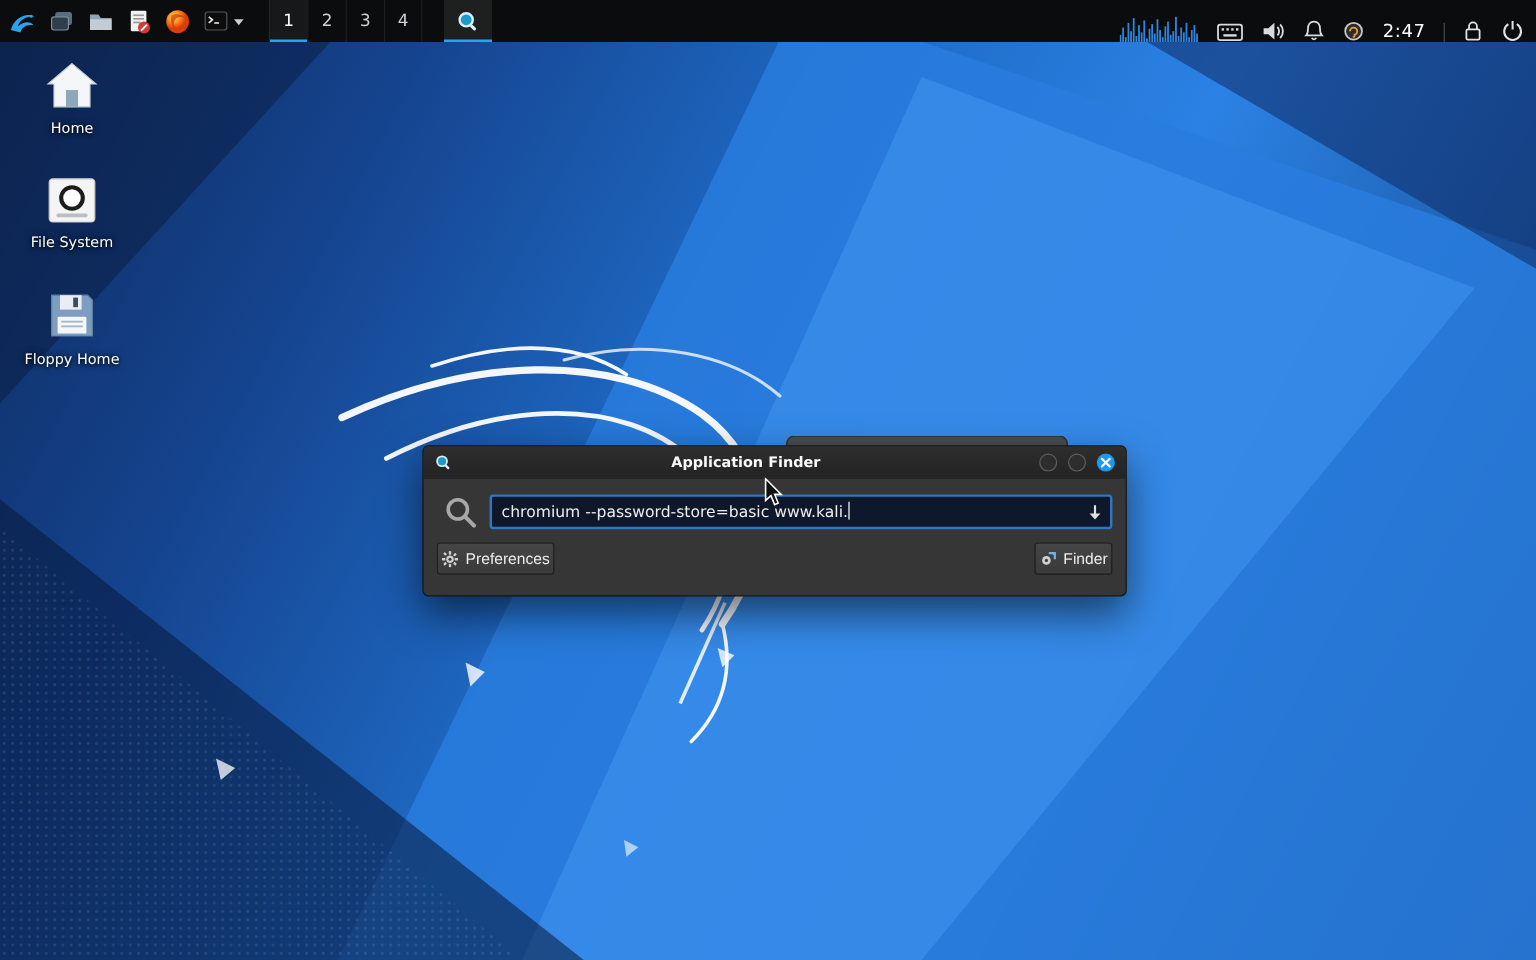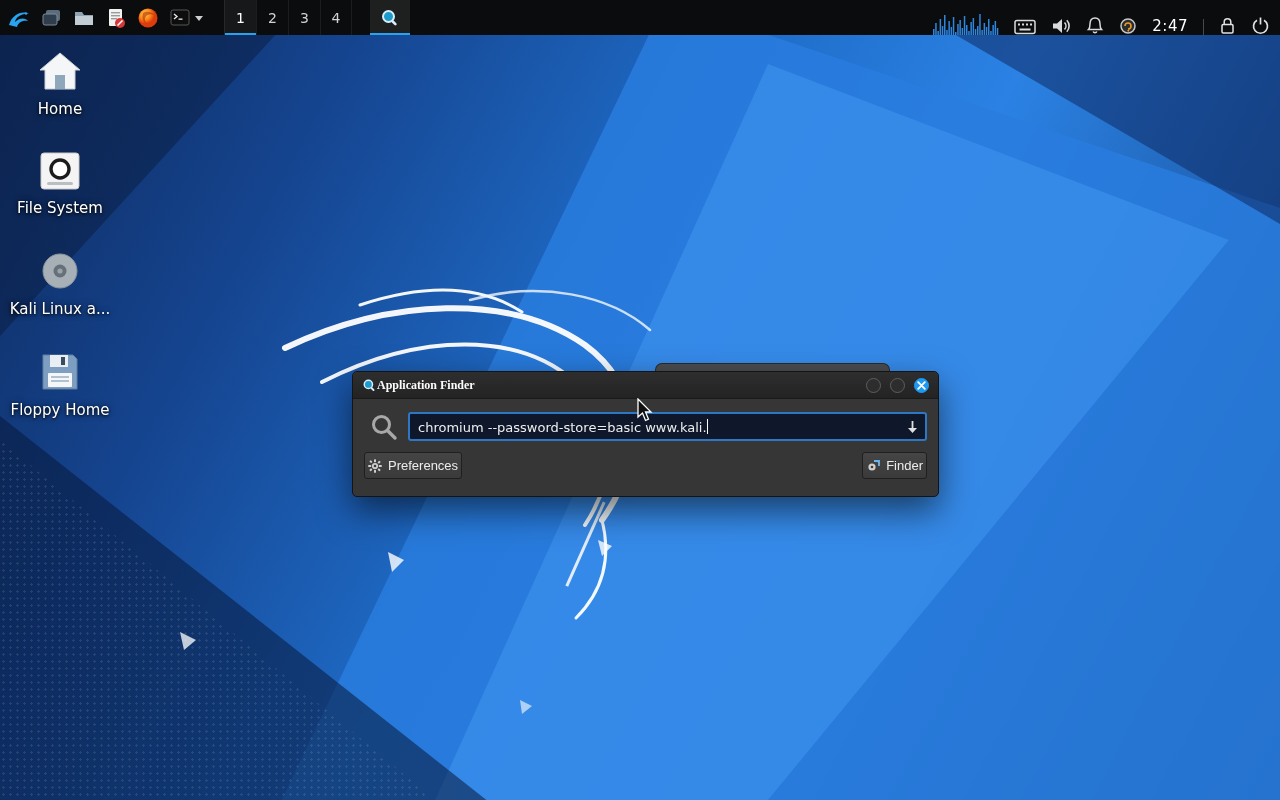--- a/index.html
+++ b/index.html
@@ -28,34 +28,34 @@
   .ws.active { color:#fff; background:rgba(255,255,255,.05); box-shadow:inset 0 -2px 0 #2aa3ef; }
   .task { margin-left:18px; width:40px; display:flex; align-items:center; justify-content:center; background:rgba(255,255,255,.08); box-shadow:inset 0 -2px 0 #2aa3ef; }
   .spacer { flex:1; }
   .tray { display:flex; align-items:flex-end; gap:15px; padding-right:10px; }
   .clock { font-size:15px; color:#fff; letter-spacing:.5px; }
   .vsep { width:1px; height:16px; background:rgba(255,255,255,.25); }
 
   
   .desk-icons { position:absolute; left:8px; top:50px; width:104px; z-index:2; display:flex; flex-direction:column; align-items:center; }
   .desk-item { width:104px; display:flex; flex-direction:column; align-items:center; margin-bottom:33px; cursor:default; }
-  .desk-item .dlabel { margin-top:8px; font-size:15px; color:#fff; text-shadow:0 1px 3px rgba(0,0,0,.95), 0 0 6px rgba(0,0,0,.6); white-space:nowrap; }
+  .desk-item .dlabel { margin-top:8px; font-size:12px; color:#fff; text-shadow:0 1px 3px rgba(0,0,0,.95), 0 0 6px rgba(0,0,0,.6); white-space:nowrap; }
 
   
   .peek-window { position:absolute; left:655px; top:363px; width:235px; height:12px; z-index:4;
                  background:#4a4d50; border:1px solid #2b2b2b; border-bottom:none; border-radius:7px 7px 0 0; }
 
   
   .finder { position:absolute; left:352px; top:371px; width:587px; height:126px; z-index:5;
             background:#363636; border:1px solid #141414; border-radius:5px;
             box-shadow:0 14px 34px rgba(0,0,0,.55); display:flex; flex-direction:column; }
   .titlebar { height:27px; background:linear-gradient(#2e2e2e,#232323); border-bottom:1px solid #1a1a1a;
               border-radius:5px 5px 0 0; display:flex; align-items:center; padding:0 9px; }
   .titlebar .ticon { width:15px; height:15px; }
-  .titlebar .title { flex:1; text-align:left; font-size:12px; font-weight:bold; color:#fbfbfb;font-family:Liberation Serif, serif; }
+  .titlebar .title { flex:1; text-align:center; font-size:12px; font-weight:bold; color:#fbfbfb; }
   .winbtns { display:flex; align-items:center; gap:9px; }
   .wbtn { width:15px; height:15px; border-radius:50%; background:#2d2d2d; border:1px solid #5e5e5e; display:flex; align-items:center; justify-content:center; }
   .wbtn.close { background:#1d99f3; border-color:#1d99f3; }
 
   .finder-body { display:flex; align-items:center; padding:13px 11px 7px 11px; }
   .big-search { margin:0 10px 0 6px; flex:0 0 auto; }
   .entry { flex:1; height:29px; background:#0f172a; border:2px solid #2d77c4; border-radius:3px;
            display:flex; align-items:center; padding:0 6px 0 8px; }
   .entry .etext { flex:1; font-size:13px; color:#eeeeee; white-space:nowrap; overflow:hidden; }
   .caret { display:inline-block; width:1px; height:15px; background:#fff; vertical-align:-2px; }
@@ -265,28 +265,20 @@
     <div class="desk-item">
       <svg width="44" height="40" viewBox="0 0 44 40">
         <rect x="3" y="2" width="38" height="36" rx="3" fill="#f4f4f4" stroke="#c9c9c9"></rect>
         <circle cx="22" cy="18" r="9" fill="#ffffff" stroke="#1c1c1c" stroke-width="3.4"></circle>
         <rect x="9" y="31" width="26" height="3" rx="1.5" fill="#b9bec3"></rect>
       </svg>
       <div class="dlabel">File System</div>
     </div>
 
 
-    <div class="desk-item">
-      <svg width="42" height="42" viewBox="0 0 42 42">
-        <circle cx="21" cy="21" r="17" fill="#a7afb7" stroke="#8a949c"></circle>
-        <circle cx="21" cy="21" r="6.5" fill="#667078"></circle>
-        <circle cx="21" cy="21" r="2.6" fill="#9aa2aa"></circle>
-      </svg>
-      <div class="dlabel">Kali Linux a...</div>
-    </div>
 
     <div class="desk-item">
       <svg width="42" height="42" viewBox="0 0 42 42">
         <path d="M4 4 H34 L38 8 V38 H4 Z" fill="#7d9ec0" stroke="#5f7f9f"></path>
         <rect x="11" y="4" width="18" height="12" fill="#e8eef4"></rect>
         <rect x="22" y="6" width="4" height="8" fill="#3c4c5c"></rect>
         <rect x="9" y="22" width="24" height="14" rx="1" fill="#f4f6f8"></rect>
         <line x1="12" y1="26" x2="30" y2="26" stroke="#9fb4c6" stroke-width="1.6"></line>
         <line x1="12" y1="30" x2="30" y2="30" stroke="#9fb4c6" stroke-width="1.6"></line>
       </svg>

